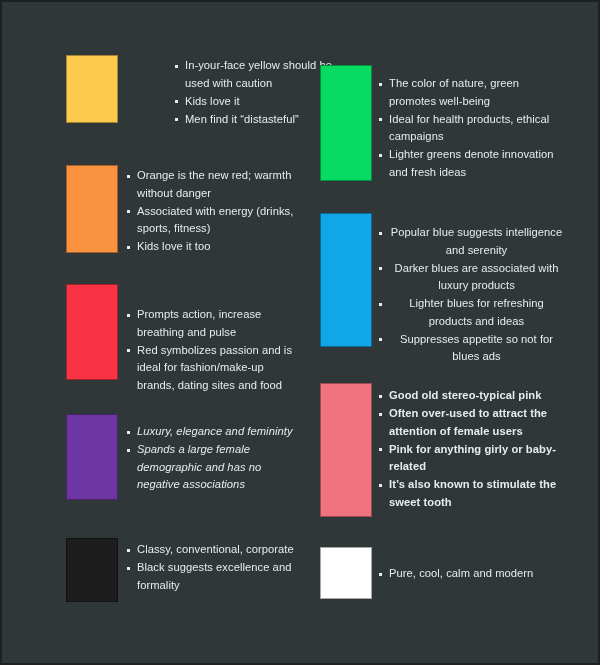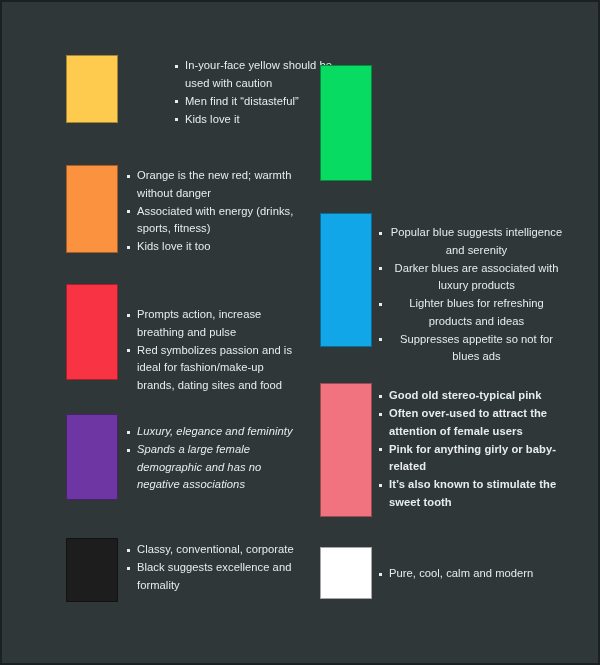--- a/index.html
+++ b/index.html
@@ -61,22 +61,22 @@
 </style>
 </head>
 <body>
 
 <div id="page">
   <div class="column" id="col-left">
       <div class="entry" style="left: 0px; top: 53px; gap: 48px;">
         <div class="swatch" style="margin-left: 20px; margin-top: 0px; width: 52px; height: 68px; background: rgb(255, 203, 79);"></div>
         <ul class="bullets" style="margin-left: 8px; margin-top: 2px; width: 178px;">
           <li>In-your-face yellow should be used with caution</li>
+          <li>Kids love it</li>
           <li>Men find it “distasteful”</li>
-          <li>Kids love it</li>
         </ul>
       </div>
       <div class="entry" style="left: 0px; top: 163px;">
         <div class="swatch" style="margin-left: 20px; margin-top: 0px; width: 52px; height: 88px; background: rgb(250, 146, 64);"></div>
         <ul class="bullets" style="margin-left: 8px; margin-top: 2px; width: 178px;">
           <li>Orange is the new red; warmth without danger</li>
           <li>Associated with energy (drinks, sports, fitness)</li>
           <li>Kids love it too</li>
         </ul>
       </div>
@@ -98,20 +98,25 @@
         <div class="swatch" style="margin-left: 20px; margin-top: 0px; width: 52px; height: 64px; background: rgb(29, 29, 29);"></div>
         <ul class="bullets" style="margin-left: 8px; margin-top: 3px; width: 178px;">
           <li>Classy, conventional, corporate</li>
           <li>Black suggests excellence and formality</li>
         </ul>
       </div>
     </div>
   <div class="column" id="col-right">
       <div class="entry" style="left: 0px; top: 63px;">
         <div class="swatch" style="margin-left: 18px; margin-top: 0px; width: 52px; height: 116px; background: rgb(7, 219, 98);"></div>
+        <ul class="bullets" style="margin-left: 6px; margin-top: 10px; width: 186px;">
+          <li>The color of nature, green promotes well-being</li>
+          <li>Ideal for health products, ethical campaigns</li>
+          <li>Lighter greens denote innovation and fresh ideas</li>
+        </ul>
       </div>
       <div class="entry" style="left: 0px; top: 211px;">
         <div class="swatch" style="margin-left: 18px; margin-top: 0px; width: 52px; height: 134px; background: rgb(16, 166, 232);"></div>
         <ul class="bullets" style="margin-left: 6px; margin-top: 11px; width: 186px; text-align: center;">
           <li>Popular blue suggests intelligence and serenity</li>
           <li>Darker blues are associated with luxury products</li>
           <li>Lighter blues for refreshing products and ideas</li>
           <li>Suppresses appetite so not for blues ads</li>
         </ul>
       </div>

